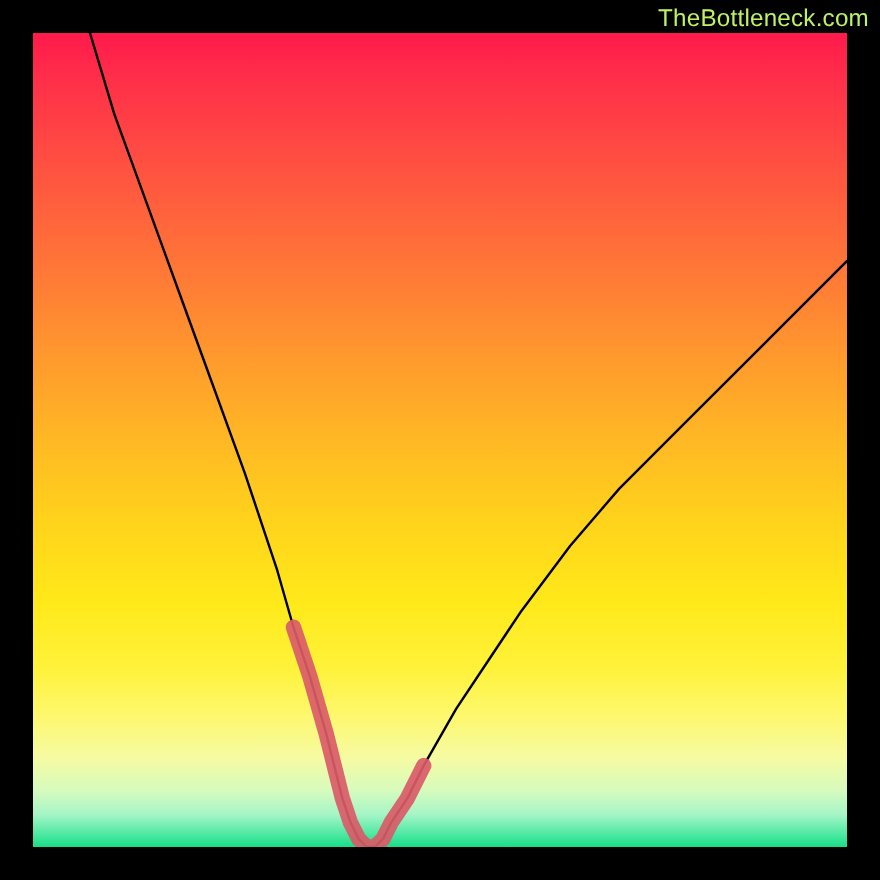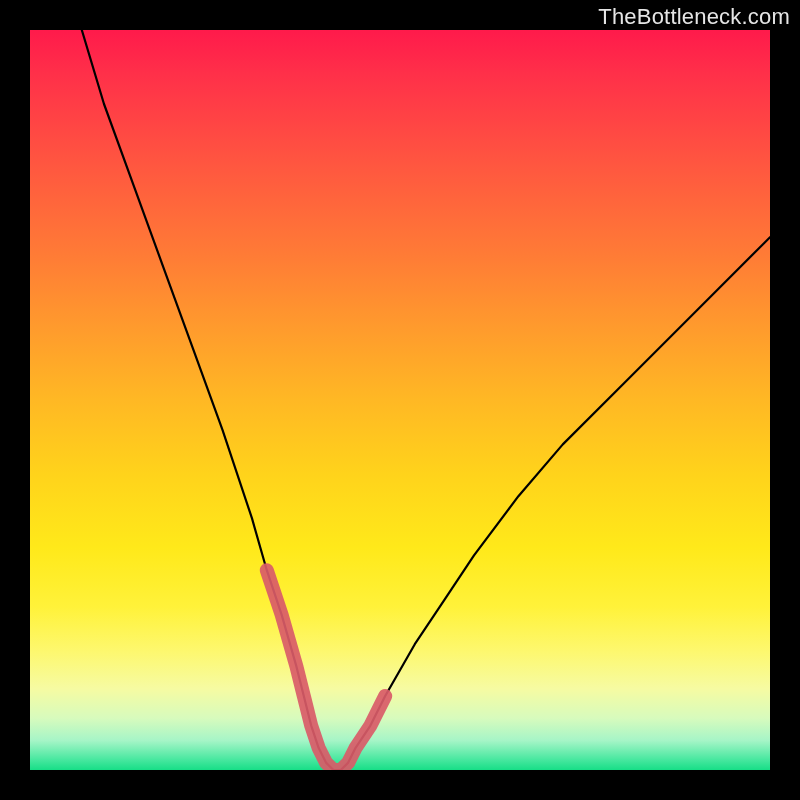--- a/index.html
+++ b/index.html
@@ -50,21 +50,21 @@
   .curve {
     position: absolute;
     inset: 0;
     width: 740px;
     height: 740px;
   }
   .watermark {
     position: absolute;
     top: 4px;
     right: 10px;
-    color: #e5e5e5;
+    color: #bef264;
     font-size: 22px;
     font-weight: 500;
     letter-spacing: 0.2px;
     user-select: none;
   }
 </style>
 </head>
 <body>
 
 <div class="stage">

